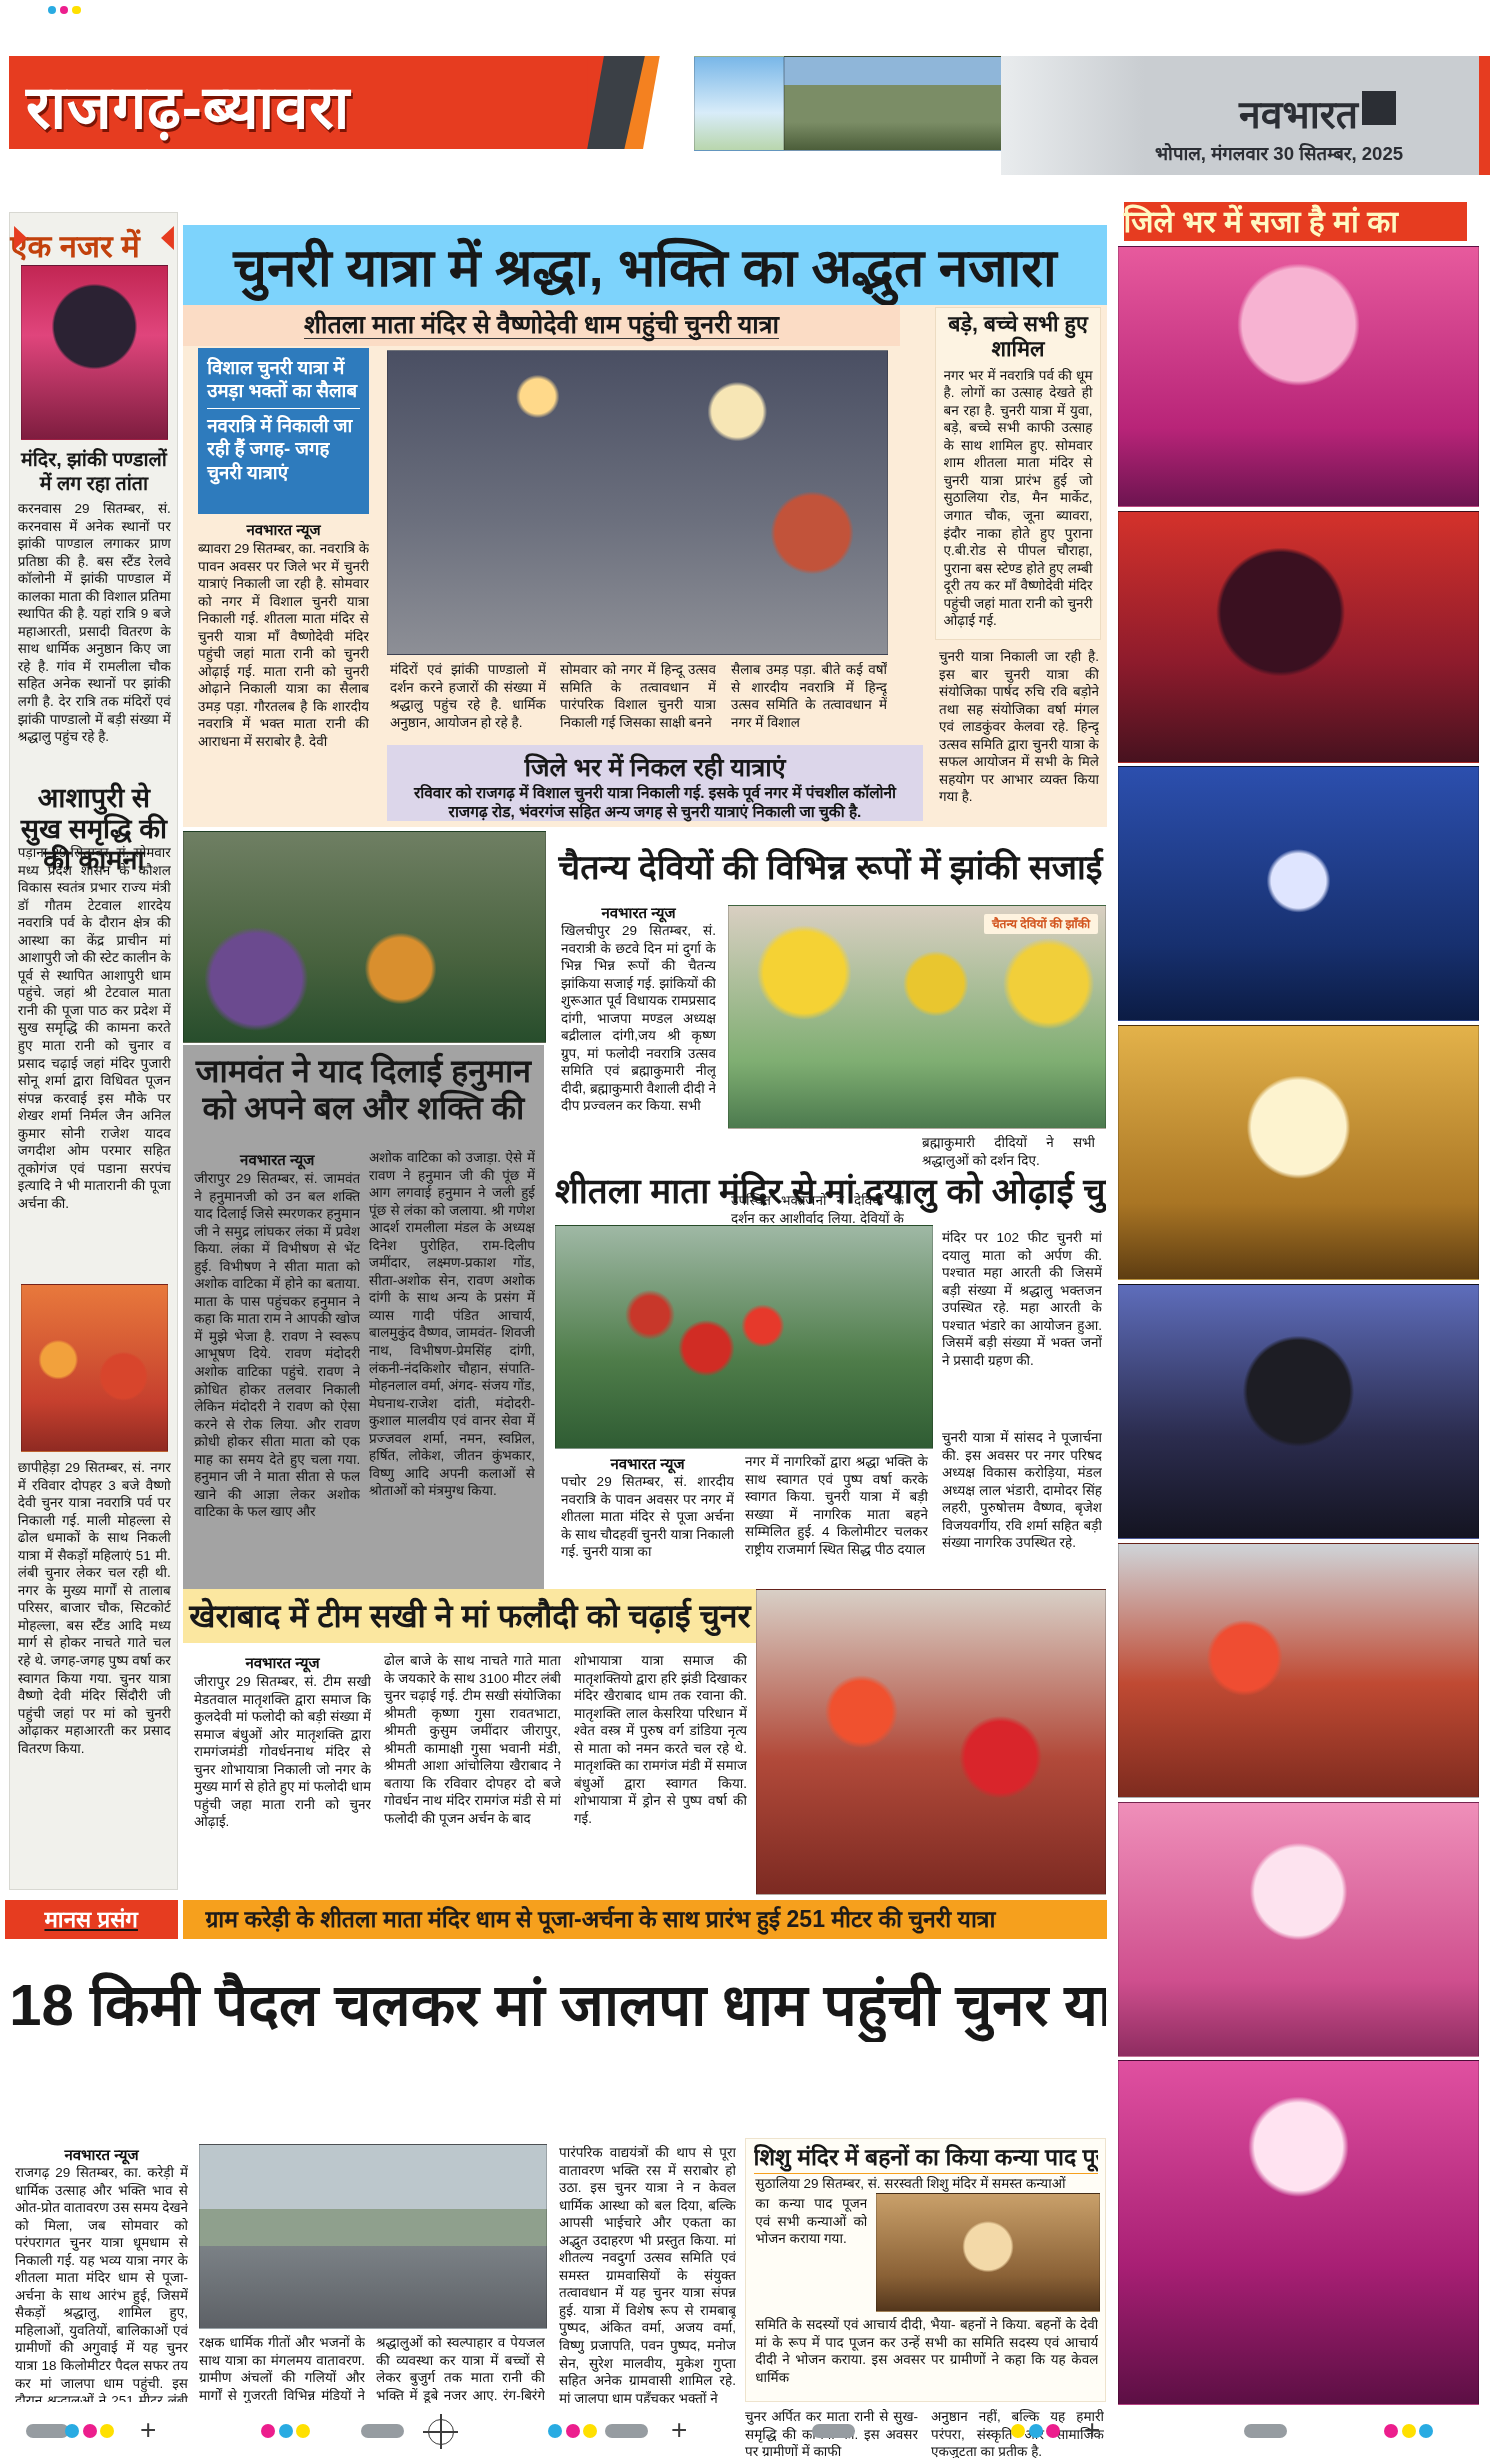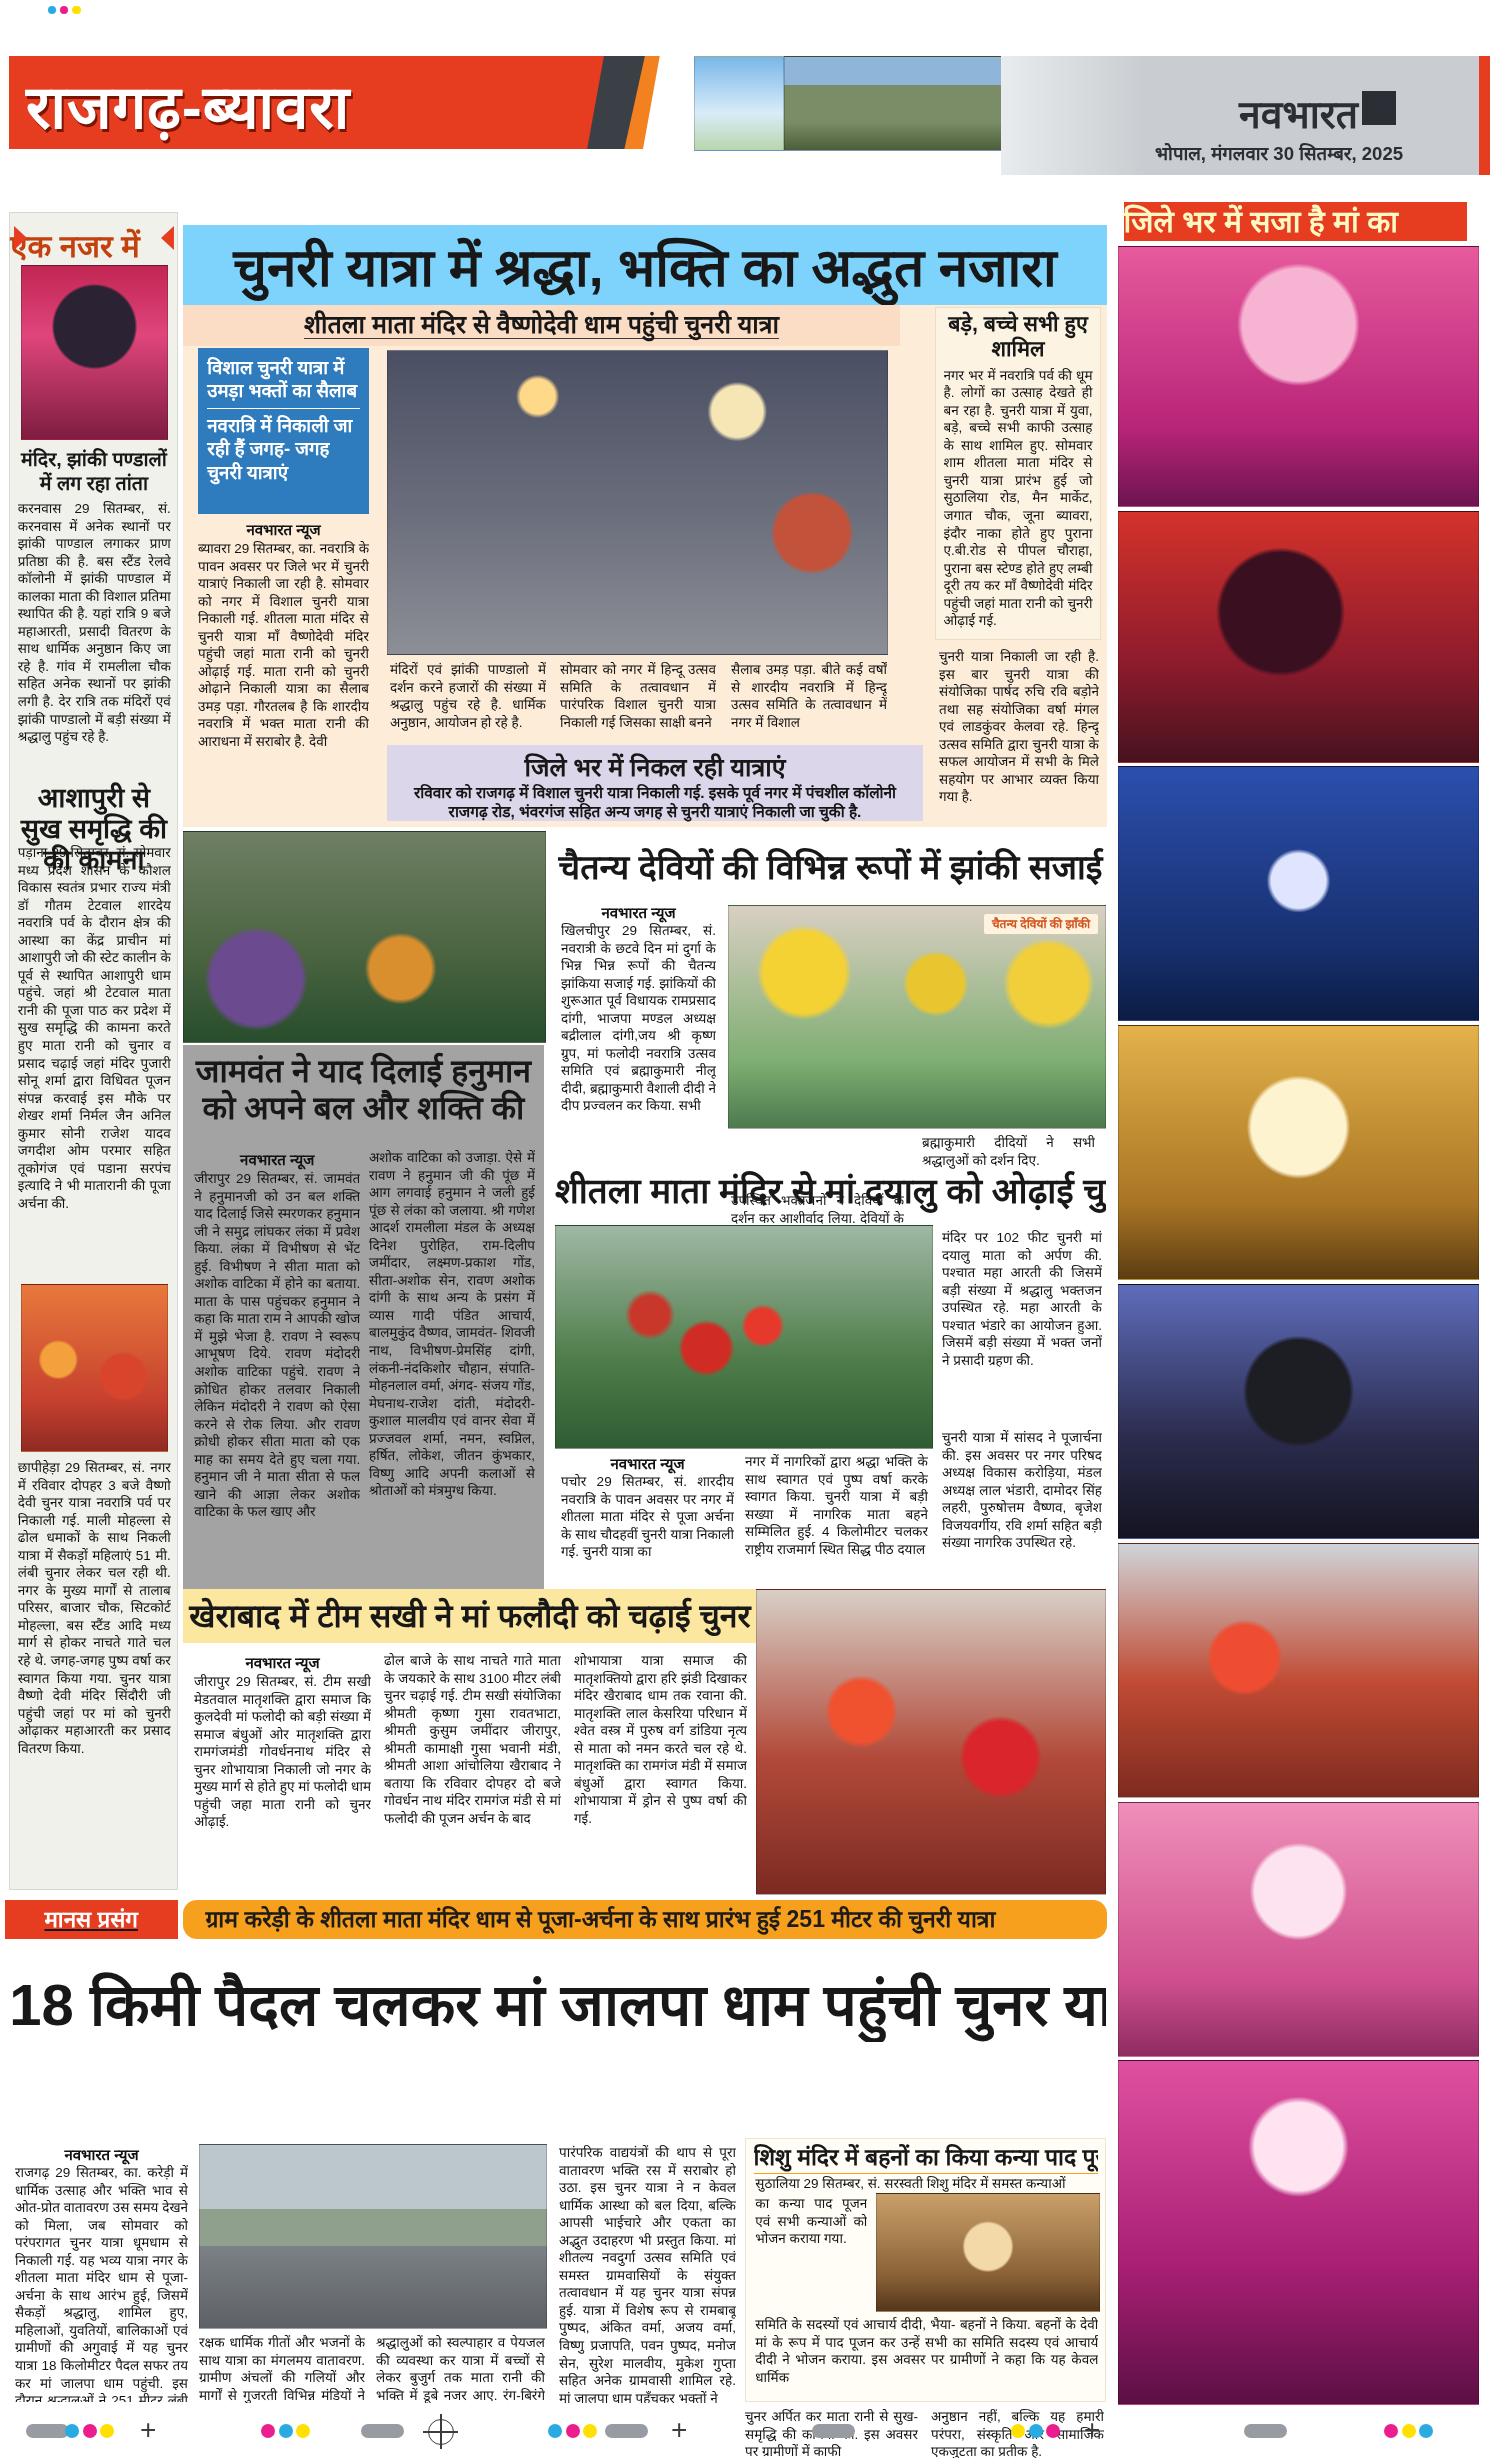--- a/index.html
+++ b/index.html
@@ -157,21 +157,21 @@
   </div>
   <div class="byline abs" style="left:194px;top:1652px;width:177px;">नवभारत न्यूज</div>
   <div class="body-txt abs" style="left:194px;top:1673px;width:177px;height:220px;">जीरापुर 29 सितम्बर, सं. टीम सखी मेडतवाल मातृशक्ति द्वारा समाज कि कुलदेवी मां फलोदी को बड़ी संख्या में समाज बंधुओं ओर मातृशक्ति द्वारा रामगंजमंडी गोवर्धननाथ मंदिर से चुनर शोभायात्रा निकाली जो नगर के मुख्य मार्ग से होते हुए मां फलोदी धाम पहुंची जहा माता रानी को चुनर ओढ़ाई.</div>
   <div class="body-txt abs" style="left:384px;top:1652px;width:177px;height:240px;">ढोल बाजे के साथ नाचते गाते माता के जयकारे के साथ 3100 मीटर लंबी चुनर चढ़ाई गई. टीम सखी संयोजिका श्रीमती कृष्णा गुसा रावतभाटा, श्रीमती कुसुम जमींदार जीरापुर, श्रीमती कामाक्षी गुसा भवानी मंडी, श्रीमती आशा आंचोलिया खैराबाद ने बताया कि रविवार दोपहर दो बजे गोवर्धन नाथ मंदिर रामगंज मंडी से मां फलोदी की पूजन अर्चन के बाद</div>
   <div class="body-txt abs" style="left:574px;top:1652px;width:173px;height:240px;">शोभायात्रा यात्रा समाज की मातृशक्तियो द्वारा हरि झंडी दिखाकर मंदिर खैराबाद धाम तक रवाना की. मातृशक्ति लाल केसरिया परिधान में श्वेत वस्त्र में पुरुष वर्ग डांडिया नृत्य से माता को नमन करते चल रहे थे. मातृशक्ति का रामगंज मंडी में समाज बंधुओं द्वारा स्वागत किया. शोभायात्रा में ड्रोन से पुष्प वर्षा की गई.</div>
   <div class="photo g-redcrowd" style="left:756px;top:1589px;width:348px;height:304px;"></div>
 
   <div class="abs" style="left:4.7px;top:1900px;width:173px;height:39px;background:#e63c20;text-decoration:underline;">
     <div class="hl" style="color:#fff;text-align:center;font-size:22.4px;line-height:39px;">मानस प्रसंग</div>
   </div>
-  <div class="abs" style="left:183px;top:1900px;width:924px;height:39px;background:#f6a01d;border-radius:14px;">
+  <div class="abs" style="left:183px;top:1900px;width:924px;height:39px;background:#f6a01d;">
     <div class="hl nowrap" style="font-size:23px;line-height:39px;padding-left:22.4px;color:#1e1b1a;">ग्राम करेड़ी के शीतला माता मंदिर धाम से पूजा-अर्चना के साथ प्रारंभ हुई  251 मीटर की चुनरी यात्रा</div>
   </div>
   <div class="hl" style="position:absolute;left:9.3px;top:1963px;width:1097px;font-size:58px;text-align:center;white-space:nowrap;overflow:hidden;">18 किमी पैदल चलकर मां जालपा धाम पहुंची चुनर यात्रा</div>
 
   <div class="byline abs" style="left:15px;top:2144px;width:173px;">नवभारत न्यूज</div>
   <div class="body-txt abs" style="left:15px;top:2164px;width:173px;height:238px;">राजगढ़ 29 सितम्बर, का. करेड़ी में धार्मिक उत्साह और भक्ति भाव से ओत-प्रोत वातावरण उस समय देखने को मिला, जब सोमवार को परंपरागत चुनर यात्रा धूमधाम से निकाली गई. यह भव्य यात्रा नगर के शीतला माता मंदिर धाम से पूजा-अर्चना के साथ आरंभ हुई, जिसमें सैकड़ों श्रद्धालु, शामिल हुए, महिलाओं, युवतियों, बालिकाओं एवं ग्रामीणों की अगुवाई में यह चुनर यात्रा 18 किलोमीटर पैदल सफर तय कर मां जालपा धाम पहुंची.  इस दौरान श्रद्धालुओं ने 251 मीटर लंबी चुनर अपने कंधों पर</div>
   <div class="photo g-street" style="left:199px;top:2144px;width:346px;height:183px;"></div>
   <div class="body-txt abs" style="left:199px;top:2334px;width:166px;height:69px;">रक्षक धार्मिक गीतों और भजनों के साथ यात्रा का मंगलमय वातावरण. ग्रामीण अंचलों की गलियों और मार्गों से गुजरती विभिन्न मंडियों ने पुष्पवर्षा कर आत्मीय स्वागत किया गया.</div>
   <div class="body-txt abs" style="left:376px;top:2334px;width:169px;height:69px;">श्रद्धालुओं को स्वल्पाहार व पेयजल की व्यवस्था कर यात्रा में बच्चों से लेकर बुजुर्ग तक माता रानी की भक्ति में डूबे नजर आए. रंग-बिरंगे ध्वज, ढोल-ढमाकों की गूंज और</div>
   <div class="body-txt abs" style="left:559px;top:2144px;width:177px;height:259px;">पारंपरिक वाद्ययंत्रों की थाप से पूरा वातावरण भक्ति रस में सराबोर हो उठा. इस चुनर यात्रा ने न केवल धार्मिक आस्था को बल दिया, बल्कि आपसी भाईचारे और एकता का अद्भुत उदाहरण भी प्रस्तुत किया.  मां शीतल्य नवदुर्गा उत्सव समिति एवं समस्त ग्रामवासियों के संयुक्त तत्वावधान में यह चुनर यात्रा संपन्न हुई. यात्रा में विशेष रूप से रामबाबू पुष्पद, अंकित वर्मा, अजय वर्मा, विष्णु प्रजापति, पवन पुष्पद, मनोज सेन, सुरेश मालवीय, मुकेश गुप्ता सहित अनेक ग्रामवासी शामिल रहे. मां जालपा धाम पहुँचकर भक्तों ने</div>

